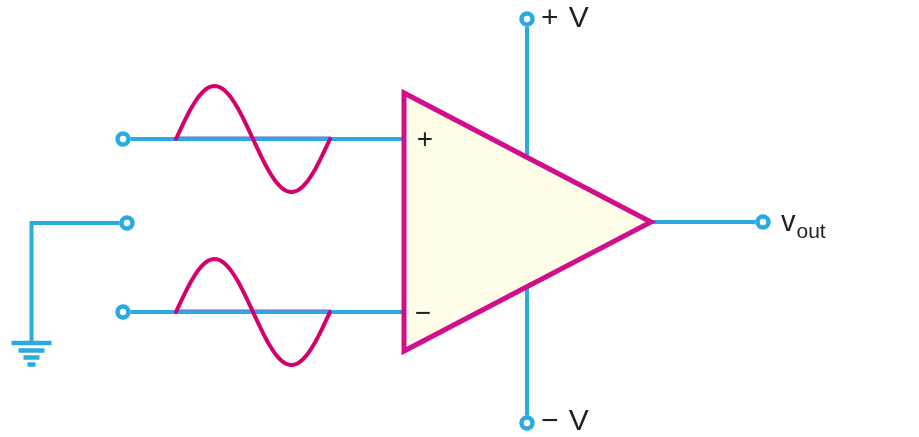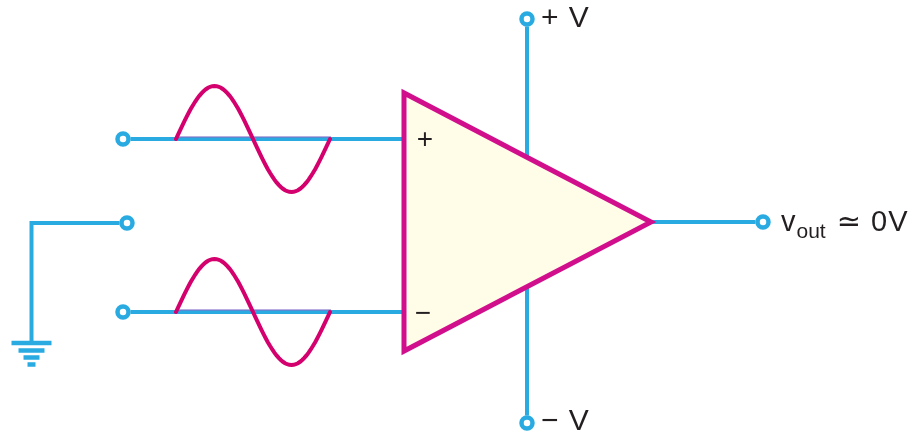--- a/index.html
+++ b/index.html
@@ -78,15 +78,14 @@
 
   <span class="lbl supply-lbl" style="left:541px; top:420px;">− V</span>
 
   <span class="lbl pin-lbl center" style="left:425px; top:139px;">+</span>
 
   <span class="lbl pin-lbl center" style="left:423px; top:313px;">−</span>
 
   <span class="lbl out-lbl" style="left:781px; top:221px;">
       <span>v</span>
       <sub>out</sub>
-      <span class="rest">≃ 0V</span>
     </span>
 </div>
 
 </body></html>

